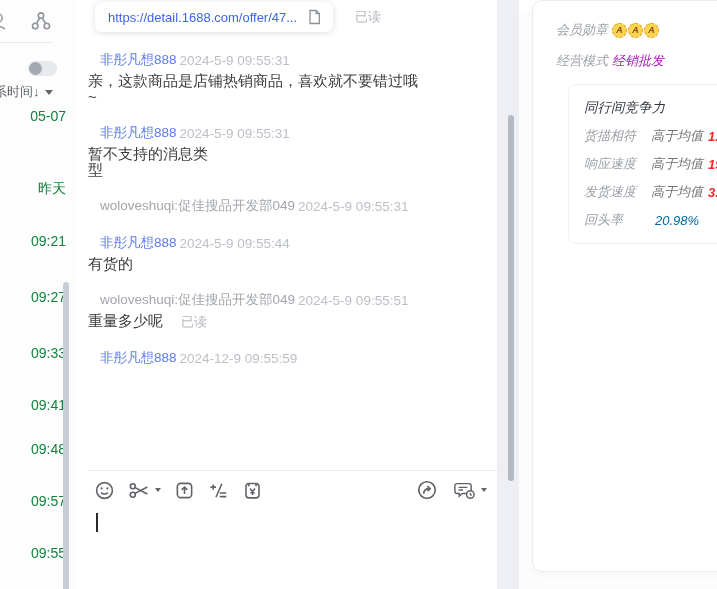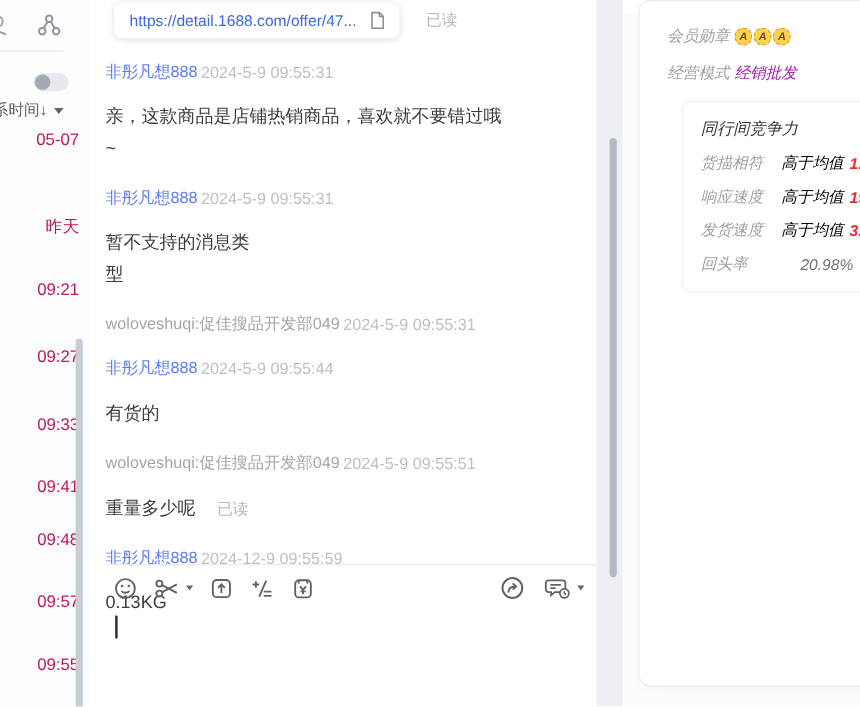--- a/index.html
+++ b/index.html
@@ -10,39 +10,39 @@
   
   .conv-list { position:absolute; left:0; top:0; width:75px; height:589px; background:#fdfdfe; }
   .list-toolbar { position:absolute; left:0; top:8px; width:75px; height:26px; }
   .picon { position:absolute; left:-13px; top:2px; }
   .oicon { position:absolute; left:30px; top:2px; }
   .list-divider { position:absolute; left:0; top:42px; width:53px; border-top:1px solid #e9e9ec; }
   .toggle { position:absolute; left:28px; top:61px; width:29px; height:15px; border-radius:8px; background:#e7e9ed; }
   .toggle .knob { position:absolute; left:1px; top:1px; width:13px; height:13px; border-radius:50%; background:#a4aab3; }
   .sort { position:absolute; left:-6px; top:83px; width:70px; font-size:13px; color:#5c6066; display:flex; align-items:center; }
   .sort .caret { width:0; height:0; margin-left:5px; border-left:4px solid transparent; border-right:4px solid transparent; border-top:5px solid #62666c; }
-  .conv-time { position:absolute; right:9px; width:60px; text-align:right; font-size:14px; color:#be185d; }
+  .conv-time { position:absolute; right:9px; width:60px; text-align:right; font-size:14px; color:#15803d; }
   .list-scrollbar { position:absolute; left:63px; top:282px; width:6px; height:315px; border-radius:3px; background:#c8ccd4; }
 
   
   .chat { position:absolute; left:75px; top:0; width:422px; height:589px; background:#fff; }
   .chat-flow { position:absolute; left:13px; top:0; width:400px; }
   .bubble-row { display:flex; align-items:center; padding-left:7px; margin-top:2px; height:30px; }
   .link-bubble { display:inline-flex; align-items:center; height:30px; padding:0 11px 0 13px; background:#fff; border-radius:7px; box-shadow:0 1px 6px rgba(60,70,90,.18); }
   .link { font-size:13px; color:#3d66e4; text-decoration:none; white-space:nowrap; }
   .doc { margin-left:10px; display:inline-flex; }
   .read { font-size:13px; color:#b4b8be; }
   .bubble-row .read { margin-left:22px; }
 
   .msg { margin-top:19px; }
   .mhead { height:18px; display:flex; align-items:center; font-size:13.5px; white-space:nowrap; }
-  .mname { color:#5b7cf0; }
+  .mname { color:#5b7cf0;margin-left:12px; }
   .msg.buyer .mname { color:#a2a6ab; }
   .mtime { color:#bcc0c6; margin-left:3px; }
-  .mbody { margin-top:16px; font-size:15px; line-height:26px; color:#3c3c3c; }
+  .mbody { margin-top:4px; font-size:15px; line-height:16px; color:#3c3c3c; }
   .mbody .read { margin-left:18px; }
   .mtext { display:inline; }
   .msg.w335 .mtext { display:inline-block; max-width:335px; }
   .msg.w124 .mtext { display:inline-block; max-width:124px; }
 
   .composer { position:absolute; left:13px; right:0; top:470px; border-top:1px solid #ececec; }
   .tools { display:flex; align-items:center; height:24px; margin-top:7px; padding:0 10px 0 6px; }
   .tbtn { display:inline-flex; align-items:center; margin-right:13px; cursor:pointer; }
   .tbtn .caret { width:0; height:0; margin-left:4px; border-left:3.5px solid transparent; border-right:3.5px solid transparent; border-top:4.5px solid #62666c; }
   .tools .spacer { flex:1; }
@@ -60,24 +60,24 @@
   .prow { display:flex; align-items:center; height:18px; margin-bottom:13px; font-size:13px; }
   .plabel { color:#9a9fa6; width:52px; margin-right:4px; }
   .pvalue { color:#a21caf; }
   .medals { display:flex; gap:1px; }
   .medal { width:15px; height:15px; border-radius:50%; background:#ffd351; border:1px dashed #d89a22; color:#7a4b10; font-size:9px; font-weight:bold; display:flex; align-items:center; justify-content:center; line-height:1; }
 
   .ccard { margin-top:14px; margin-left:12px; margin-right:-14px; height:160px; border:1px solid #f0f0f0; border-radius:8px; background:#fff; padding:14px 0 0 15px; }
   .ctitle { font-size:13.5px; font-weight:500; color:#33373d; height:18px; }
   .crow { display:flex; align-items:center; height:18px; margin-top:10px; font-size:13px; white-space:nowrap; }
   .clabel { color:#9a9fa6; width:56px; margin-right:11px; }
-  .cprefix { color:#000000; }
+  .cprefix { color:#737373; }
   .cvalue { color:#f9262a; font-weight:bold; margin-left:5px; }
   .carrow { color:#f9262a; font-weight:bold; margin-left:2px; }
-  .crow.plain .cvalue { color:#737373; font-weight:normal; margin-left:16px; }
+  .crow.plain .cvalue { color:#0369a1; font-weight:normal; margin-left:4px; }
 
   svg { display:block; }
 </style>
 </head>
 <body>
 
 <div class="app">
 
   <aside class="conv-list">
     <div class="list-toolbar">
@@ -175,21 +175,20 @@
           <span class="mtime">2024-5-9 09:55:51</span>
         </div>
         <div class="mbody"><span class="mtext">重量多少呢</span><span class="read">已读</span></div>
       </section>
 
       <section class="msg seller">
         <div class="mhead">
           <span class="mname">非彤凡想888</span>
           <span class="mtime">2024-12-9 09:55:59</span>
         </div>
-        <div class="mbody"><span class="mtext">0.13KG</span></div>
       </section>
 
     </div>
 
     <div class="composer">
       <div class="tools">
         <span class="tbtn">
           <svg width="21" height="21" viewBox="0 0 20 20">
               <g fill="none" stroke="#5f6368" stroke-width="1.5">
                 <circle cx="10" cy="10" r="7.5"></circle>

